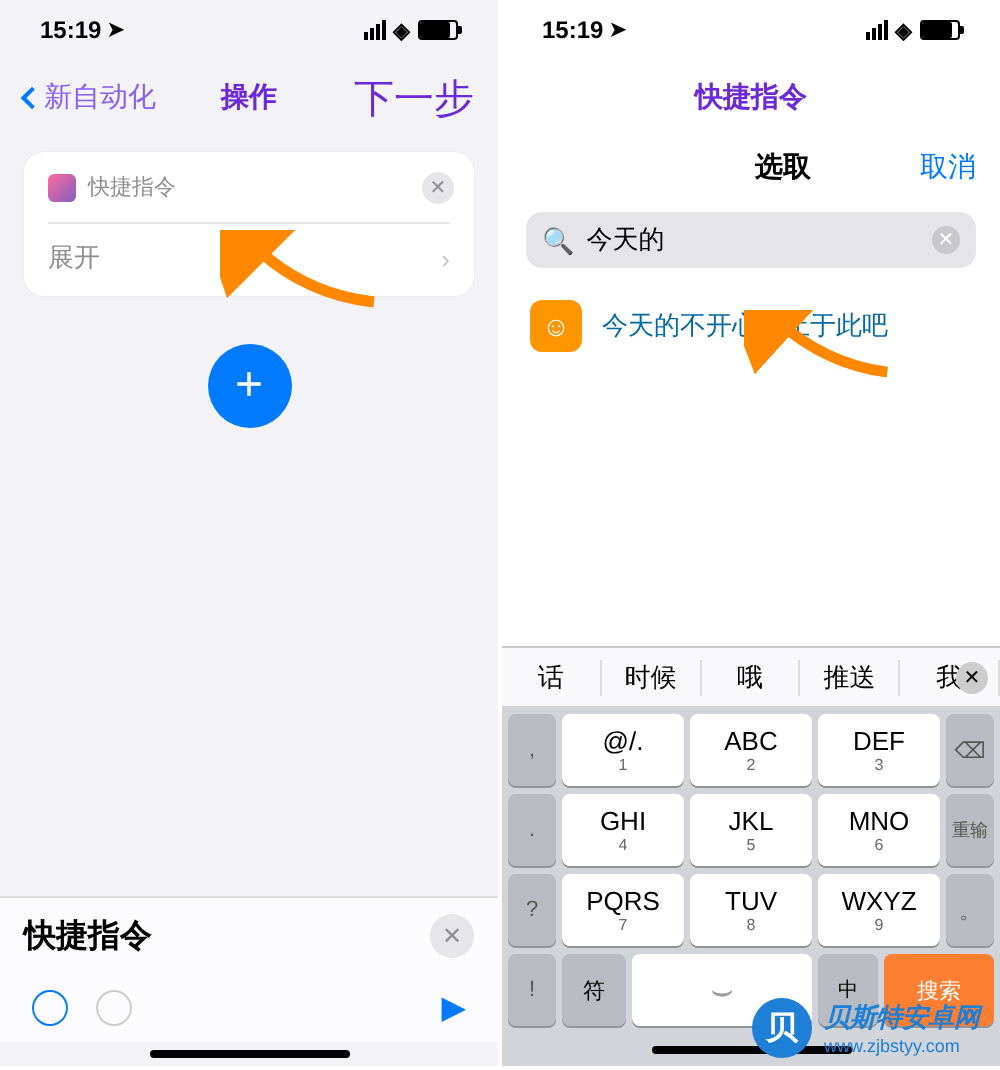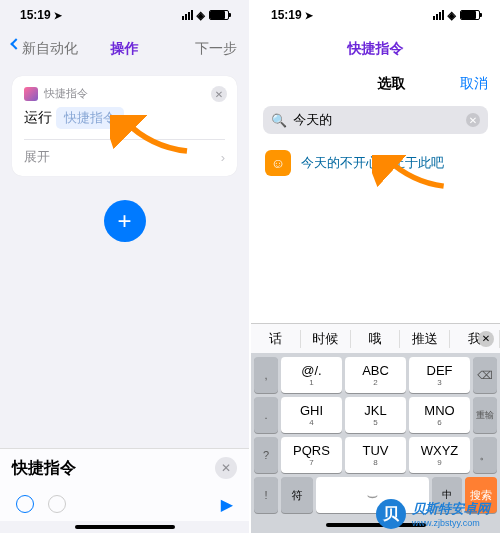--- a/index.html
+++ b/index.html
@@ -16,23 +16,23 @@
     .bar:nth-child(1) { height: 4px; }
     .bar:nth-child(2) { height: 6px; }
     .bar:nth-child(3) { height: 8px; }
     .bar:nth-child(4) { height: 10px; }
     .battery { width: 20px; height: 10px; border: 1px solid #000; border-radius: 2px; position: relative; }
     .battery::after { content: ''; position: absolute; right: -3px; top: 2px; width: 2px; height: 4px; background: #000; border-radius: 0 1px 1px 0; }
     .battery-fill { width: 85%; height: 100%; background: #000; border-radius: 1px; }
     
     
     .nav-bar { height: 38px; display: flex; align-items: center; justify-content: space-between; padding: 0 12px; background: #f2f2f7; }
-    .nav-back { display: flex; align-items: flex-start; color: #737373; font-size: 14px; }
+    .nav-back { display: flex; align-items: center; color: #8b5cf6; font-size: 14px; }
     .nav-title { font-size: 14px; font-weight: 700; color: #6d28d9; position: absolute; left: 50%; transform: translateX(-50%); }
-    .nav-next { color: #737373; font-size: 14px; }
+    .nav-next { color: #6d28d9; font-size: 20px; }
     .nav-sub { height: 32px; display: flex; align-items: center; justify-content: center; position: relative; background: #f2f2f7; padding: 0 12px; }
     .nav-sub-title { font-size: 14px; font-weight: 600; margin-left: 32px; }
     .nav-cancel { color: #007aff; font-size: 14px; position: absolute; right: 12px; }
     
     
     .search-wrap { padding: 6px 12px; background: #f2f2f7; }
     .search-field { background: #e4e4e9; border-radius: 8px; height: 28px; display: flex; align-items: center; padding: 0 8px; gap: 6px; }
     .search-icon { color: #8e8e93; font-size: 13px; }
     .search-text { flex: 1; color: #000; font-size: 13px; }
     .clear-btn { width: 14px; height: 14px; background: #c7c7cc; border-radius: 50%; display: flex; align-items: center; justify-content: center; color: #fff; font-size: 10px; }
@@ -131,24 +131,20 @@
       <div class="nav-title">操作</div>
       <div class="nav-next">下一步</div>
     </div>
 
     <div class="card">
       <div class="card-header">
         <div class="card-icon"></div>
         <span class="card-header-text">快捷指令</span>
       </div>
       <div class="card-close">✕</div>
-      <div class="card-body">
-        <span>运行</span>
-        <span class="card-pill">快捷指令</span>
-      </div>
       <div class="card-expand">
         <span>展开</span>
         <span style="color:#c7c7cc;">›</span>
       </div>
     </div>
 
     <div class="add-btn">+</div>
 
     <div class="flex-fill"></div>
 
@@ -266,21 +262,21 @@
             </div>
           <div class="kb-key kb-narrow">。</div>
         </div>
         <div class="kb-row">
           <div class="kb-key kb-narrow">!</div>
           <div class="kb-key kb-special" style="width:32px;">符</div>
           <div class="kb-key kb-wide" style="flex:1.3;">
               <span style="font-size:18px;color:#999;">⌣</span>
             </div>
           <div class="kb-key kb-special" style="width:30px;font-size:10px;position:relative;">中</div>
-          <div class="kb-key kb-search" style="width:32px;">搜索</div>
+          <div class="kb-key kb-search" style="width:55px;">搜索</div>
         </div>
       </div>
       <div class="home-indicator-kb"></div>
     </div>
   </div>
 </div>
 
 <svg class="arrow arrow-left" viewBox="0 0 90 50">
   <defs>
       <marker id="ah1" markerWidth="10" markerHeight="10" refX="2" refY="5" orient="auto">

